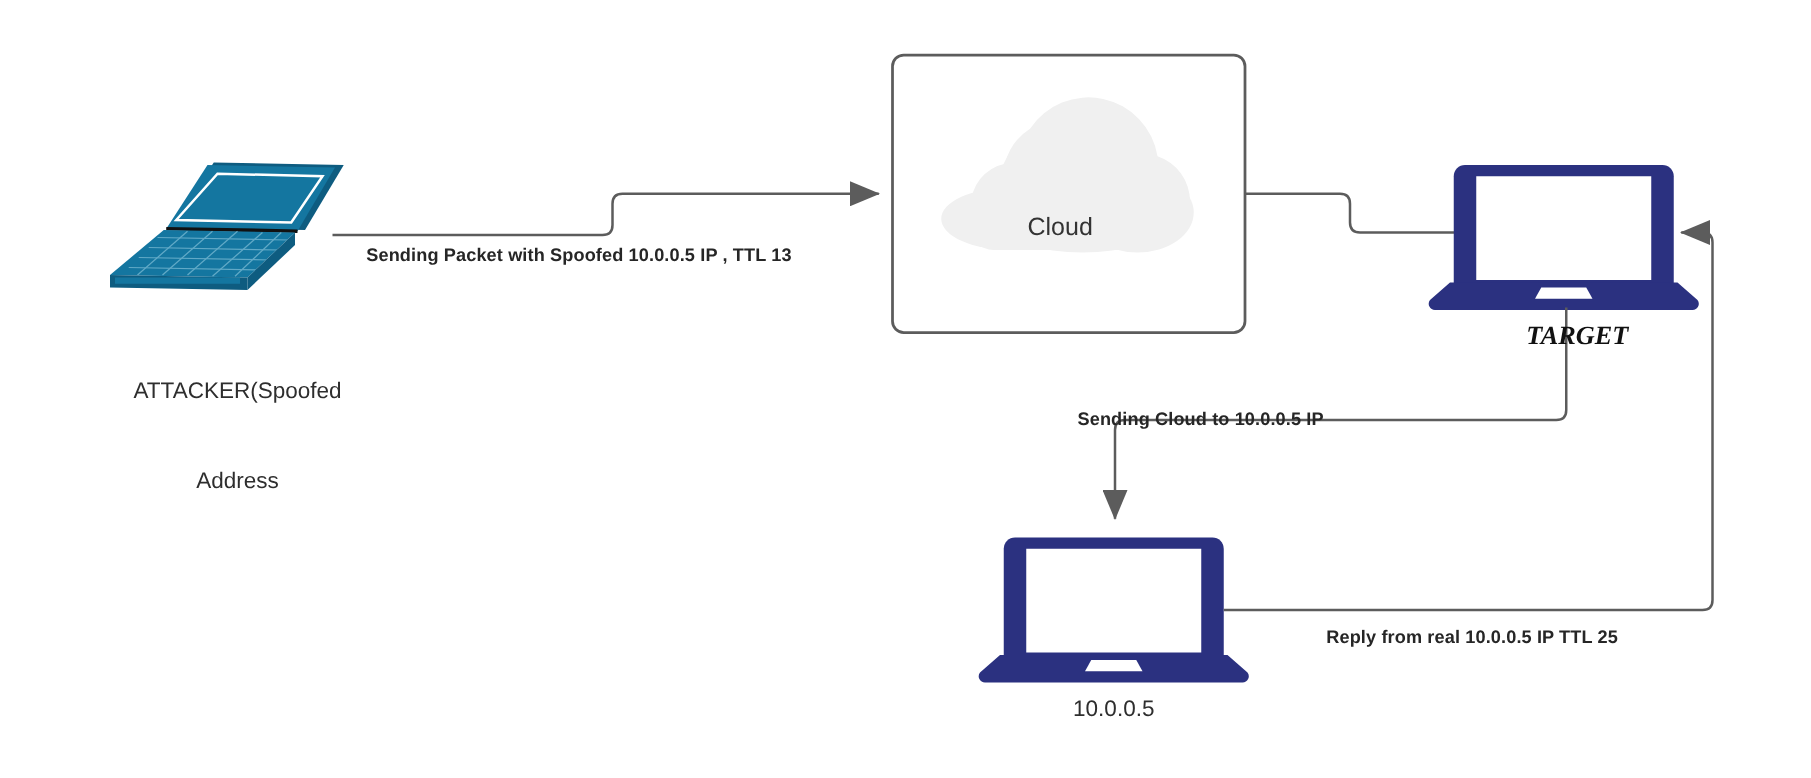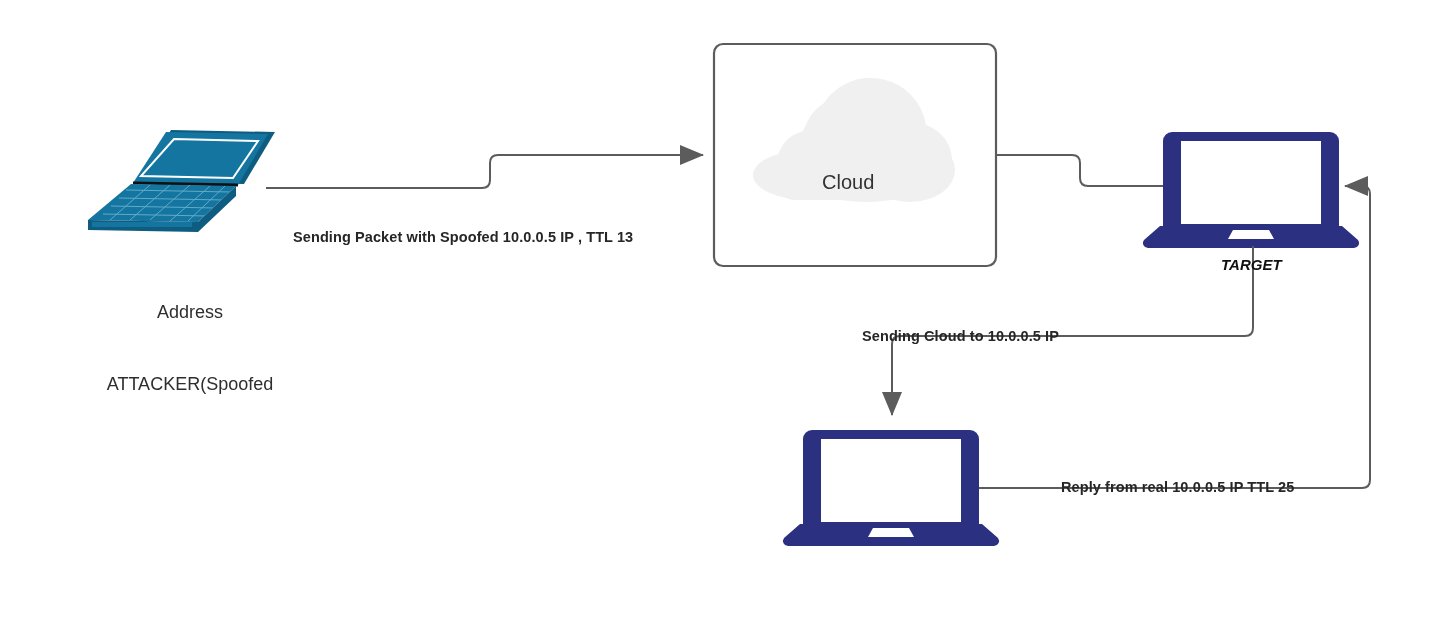--- a/index.html
+++ b/index.html
@@ -39,24 +39,25 @@
     letter-spacing: 0.1px;
   }
   .lbl-node {
     font-size: 18px;
     font-weight: normal;
     color: #2e2e2e;
     text-align: center;
     line-height: 24px;
   }
   .lbl-target {
-    font-size: 15px;
+    font-size: 21px;
     font-weight: bold;
     font-style: italic;
     color: #111111;
+    font-family: Liberation Serif, serif;
   }
   .lbl-cloud {
     font-size: 20px;
     color: #333333;
   }
 </style>
 </head>
 <body>
 
 <div id="canvas">
@@ -142,28 +143,29 @@
       </g>
 
       <path d="M 88 220 L 198 222 L 198 232 L 88 230 z" fill="#0E5C80"></path>
       <path d="M 198 222 L 236 186 L 236 196 L 198 232 z" fill="#0E5C80"></path>
       <rect x="92" y="222" width="100" height="5" fill="#1476A0"></rect>
     </g>
 
   </svg>
 
   <div class="lbl lbl-node" style="left:70px; top:252px; width:240px;">
+    <div>ATTACKER(Spoofed</div>
     <div>Address</div>
-    <div>ATTACKER(Spoofed</div>
   </div>
 
-  <div class="lbl lbl-edge" style="left:293px; top:197px;margin-top:32px;">Sending Packet with Spoofed 10.0.0.5 IP , TTL 13</div>
+  <div class="lbl lbl-edge" style="left:293px; top:197px;">Sending Packet with Spoofed 10.0.0.5 IP , TTL 13</div>
 
   <div class="lbl lbl-cloud" style="left:822px; top:143px;margin-top:28px;">Cloud</div>
 
   <div class="lbl lbl-target" style="left:1221px; top:256px;">TARGET</div>
 
   <div class="lbl lbl-edge" style="left:862px; top:328px;">Sending Cloud to 10.0.0.5 IP</div>
 
-  <div class="lbl lbl-edge" style="left:1061px; top:479px;">Reply from real 10.0.0.5 IP TTL 25</div>
+  <div class="lbl lbl-edge" style="left:1061px; top:502px;">Reply from real 10.0.0.5 IP TTL 25</div>
 
+  <div class="lbl lbl-node" style="left:795px; top:555px; width:192px;">10.0.0.5</div>
 
 </div>
 
 </body></html>

